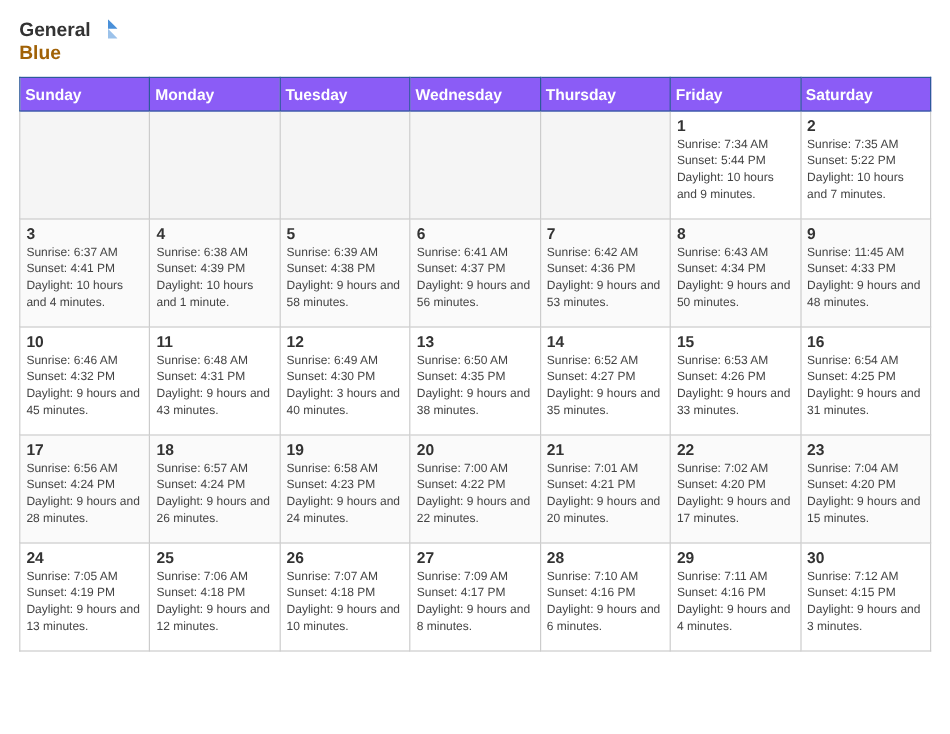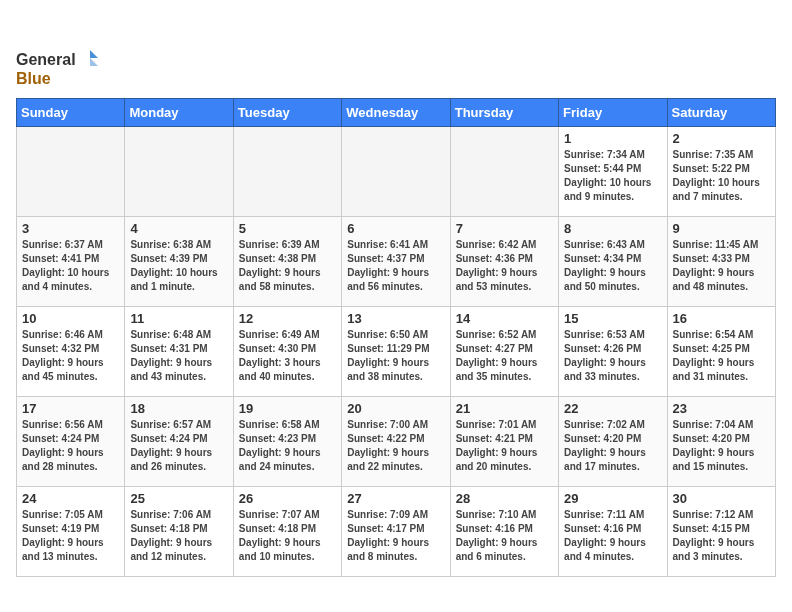--- a/index.html
+++ b/index.html
@@ -32,21 +32,21 @@
     .calendar-subtitle {
       font-size: 15px;
       color: #555;
     }
     table {
       width: 100%;
       border-collapse: collapse;
       border: 1px solid #ccc;
     }
     thead th {
-      background-color: #3b82f6;
+      background-color: #8b5cf6;
       color: #fff;
       font-size: 13px;
       padding: 6px 4px;
       text-align: left;
       border: 1px solid #2d5a9a;
       margin-top: 48px;
     }
     td {
       width: calc(100% / 7);
       vertical-align: top;
@@ -62,33 +62,32 @@
       font-size: 13px;
       font-weight: bold;
       color: #333;
       display: block;
       margin-bottom: 2px;
     }
     .day-info {
       font-size: 10px;
       color: #444;
       line-height: 1.4;
-      font-weight: bold;
     }
     tr:nth-child(even) td:not(.empty) {
       background: #fafafa;
     }
   </style>
 </head>
 <body>
 
 <div class="header-area">
   <div class="logo">
   <div style="display:flex;flex-direction:column;align-items:flex-start;line-height:1.2;">
-    <div style="display:flex;align-items:flex-start;gap:2px;margin-top:34px;">
+    <div style="display:flex;align-items:flex-start;gap:2px;">
       <span style="font-size:16px;font-weight:bold;color:#333;">General</span>
       <svg width="20" height="18" viewBox="0 0 20 18">
         <polygon points="12,0 20,8 12,8" fill="#4a90d9"></polygon>
         <polygon points="12,8 20,16 12,16" fill="#4a90d9" opacity="0.55"></polygon>
       </svg>
     </div>
     <span style="font-size:16px;font-weight:bold;color:#a16207;">Blue</span>
   </div>
 </div>
   <div class="title-area">
@@ -213,21 +212,21 @@
           <div class="day-info">
             <div>Sunrise: 6:49 AM</div>
             <div>Sunset: 4:30 PM</div>
             <div>Daylight: 3 hours and 40 minutes.</div>
           </div>
         </td>
         <td>
           <span class="day-num">13</span>
           <div class="day-info">
             <div>Sunrise: 6:50 AM</div>
-            <div>Sunset: 11:29 PM</div>
+            <div>Sunset: 4:35 PM</div>
             <div>Daylight: 9 hours and 38 minutes.</div>
           </div>
         </td>
         <td>
           <span class="day-num">14</span>
           <div class="day-info">
             <div>Sunrise: 6:52 AM</div>
             <div>Sunset: 4:27 PM</div>
             <div>Daylight: 9 hours and 35 minutes.</div>
           </div>

